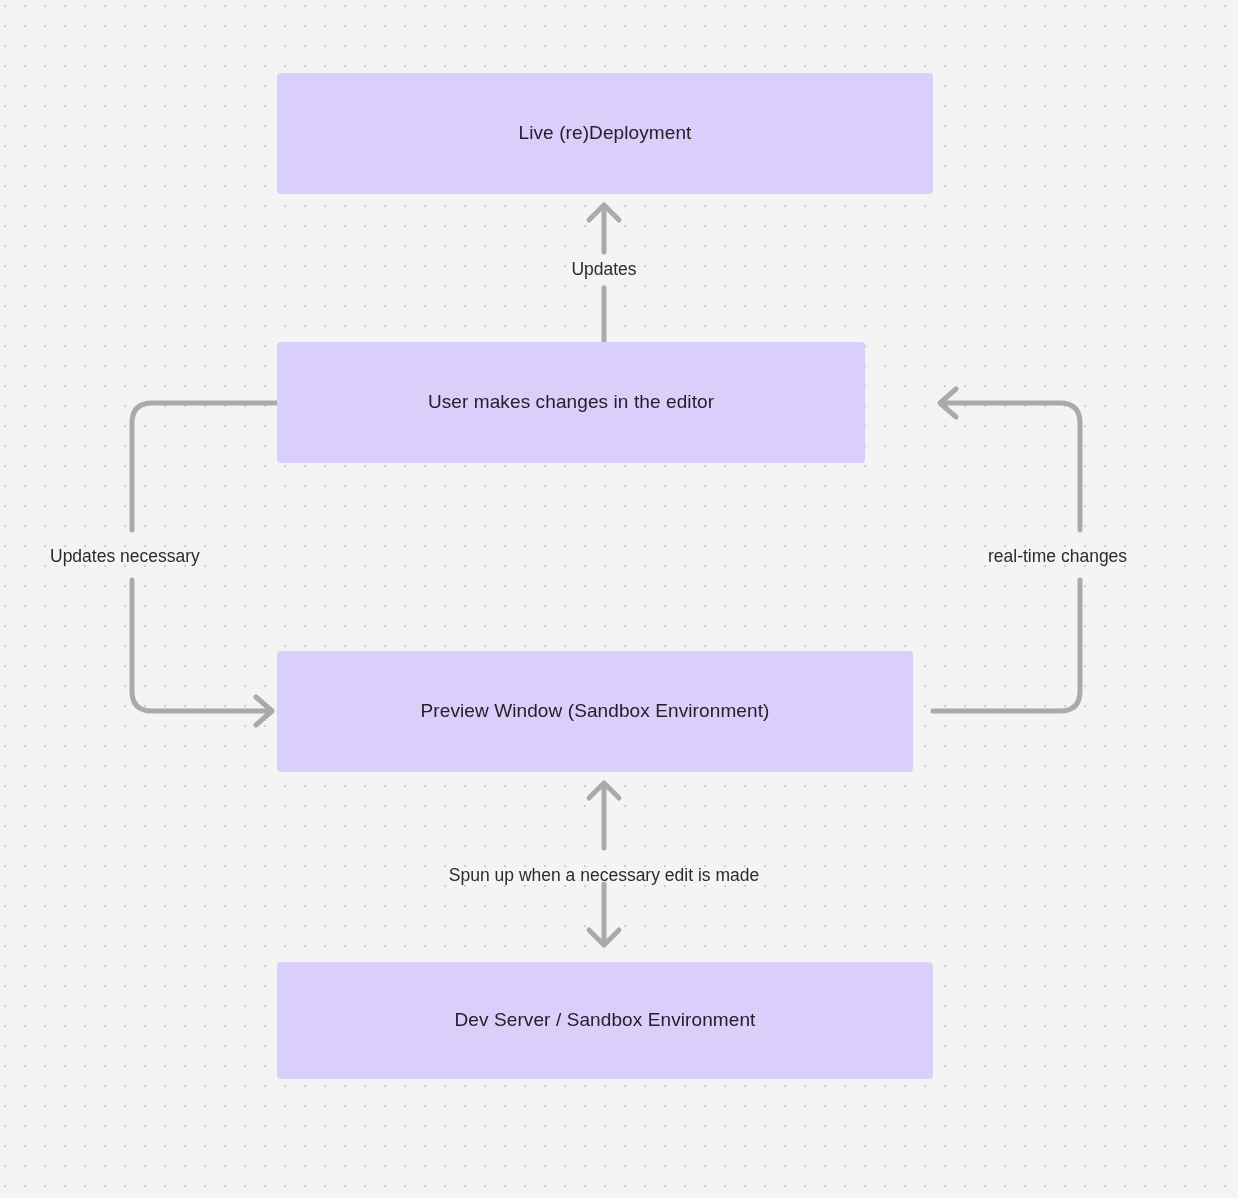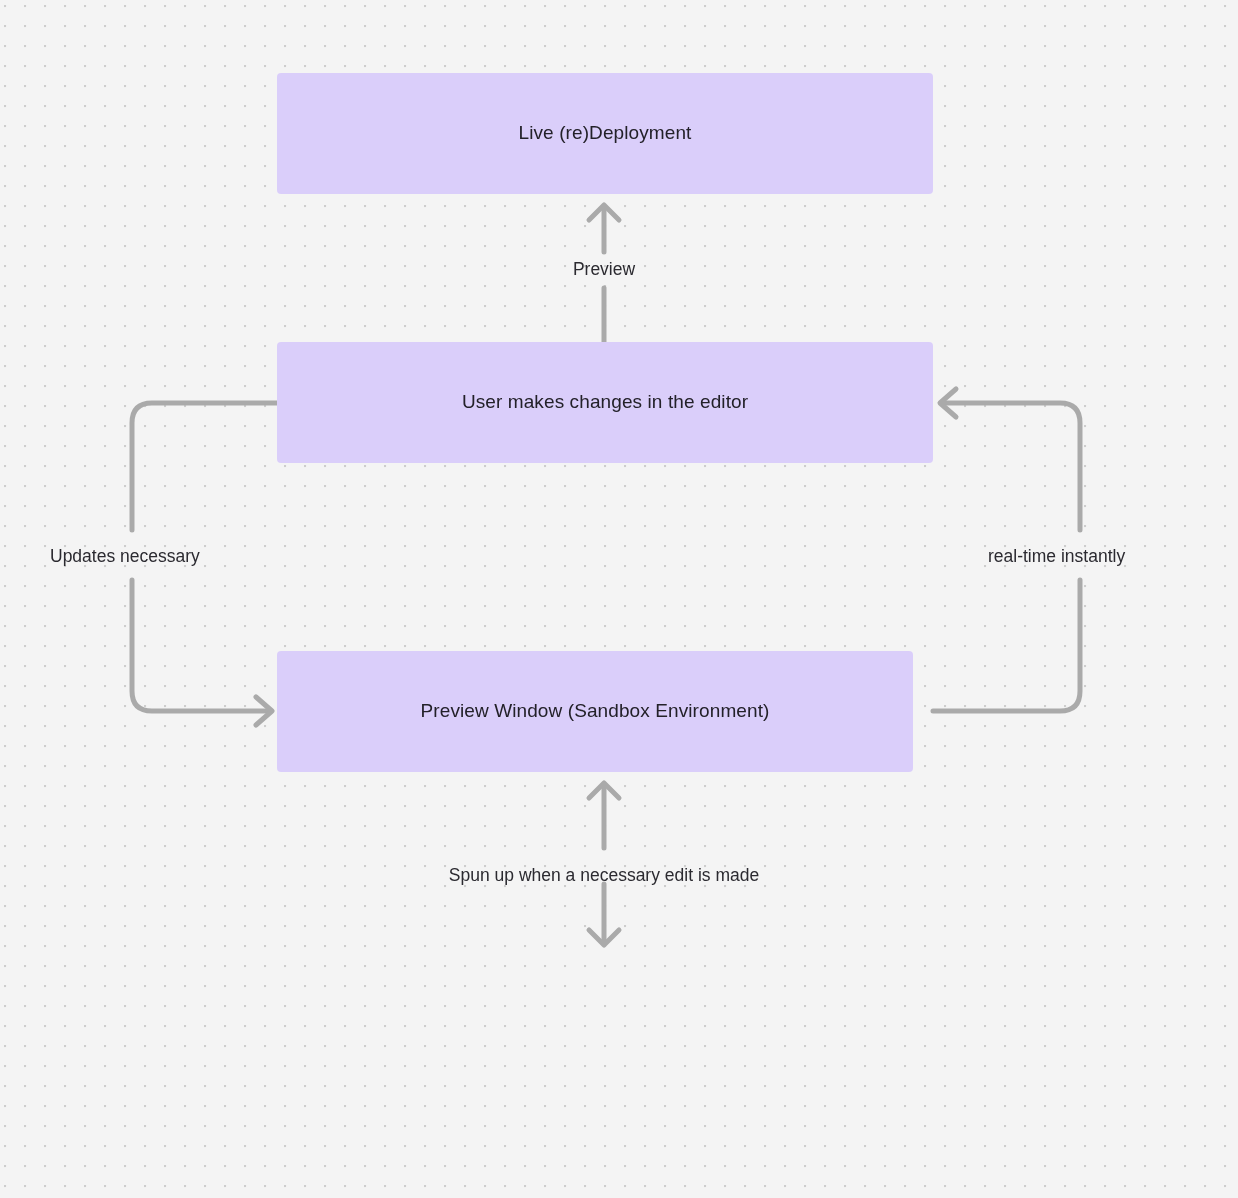--- a/index.html
+++ b/index.html
@@ -87,30 +87,33 @@
       <line x1="604" y1="884" x2="604" y2="942" stroke="#aaaaaa" stroke-width="5" stroke-linecap="round"></line>
       <polyline points="589,930 604,945 619,930" fill="none" stroke="#aaaaaa" stroke-width="5" stroke-linecap="round" stroke-linejoin="round"></polyline>
     </g>
 
   </svg>
 
   <div class="node" style="left:277px; top:73px; width:656px; height:121px;">
     <span>Live (re)Deployment</span>
   </div>
 
-  <div class="node" style="left:277px; top:342px; width:656px; height:121px;">
+  <div class="node" style="left:277px; top:342px; width:588px; height:121px;">
     <span>User makes changes in the editor</span>
   </div>
 
   <div class="node" style="left:277px; top:651px; width:636px; height:121px;">
     <span>Preview Window (Sandbox Environment)</span>
   </div>
 
+  <div class="node" style="left:277px; top:962px; width:656px; height:117px;">
+    <span>Dev Server / Sandbox Environment</span>
+  </div>
 
-  <div class="edge-label center" style="left:604px; top:270px;">Preview</div>
+  <div class="edge-label center" style="left:604px; top:270px;">Updates</div>
 
   <div class="edge-label" style="left:50px; top:548px;">Updates necessary</div>
 
-  <div class="edge-label" style="left:988px; top:548px;">real-time instantly</div>
+  <div class="edge-label" style="left:988px; top:548px;">real-time changes</div>
 
   <div class="edge-label center" style="left:604px; top:866px;margin-top:10px;">Spun up when a necessary edit is made</div>
 
 </div>
 
 </body></html>

